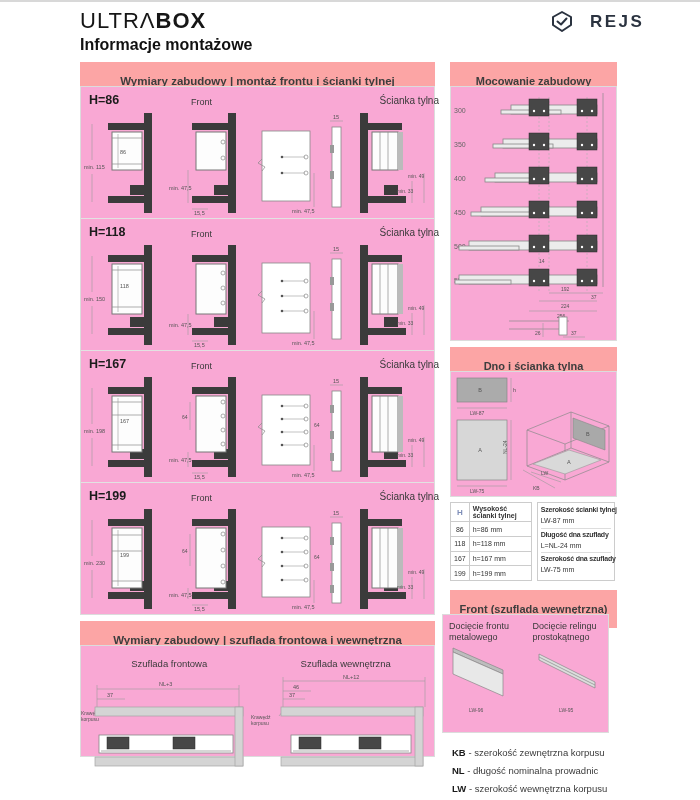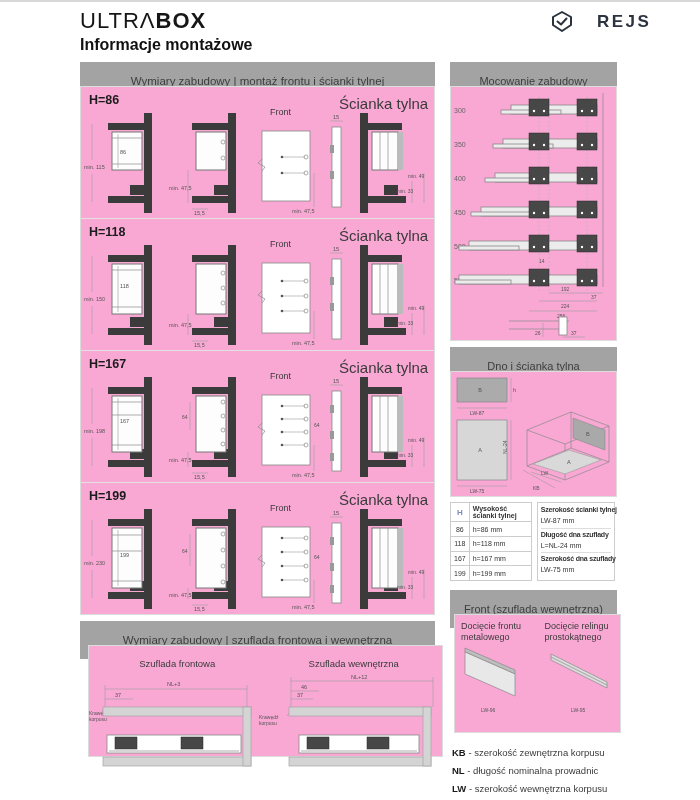--- a/index.html
+++ b/index.html
@@ -1,32 +1,32 @@
 <!DOCTYPE html>
 <html><head>
 <meta charset="utf-8">
 <style>
 *{margin:0;padding:0;box-sizing:border-box}
 html,body{width:700px;height:800px;background:#fff;font-family:"Liberation Sans",sans-serif;color:#222;overflow:hidden}
 body{position:relative;border-top:2px solid #d8d8d8}
 .abs{position:absolute}
-.hdrbar{background:#a3a3a3;color:#3d3d3d;font-weight:normal;font-size:11.5px;display:flex;align-items:center;justify-content:center;height:38px;white-space:nowrap}
+.hdrbar{background:#fca5a5;color:#3d3d3d;font-weight:bold;font-size:11.5px;display:flex;align-items:center;justify-content:center;height:38px;white-space:nowrap}
 .hdrbar.sm{font-size:11px}
 .box{border:1px solid #dcdcdc;background:#f9a8d4}
 .brand{left:80px;top:6px;font-size:22px;letter-spacing:1px;color:#161616}
 .brand .b1{font-weight:normal}
 .brand .b2{font-weight:bold}
-.rejs{left:550px;top:8px;display:flex;align-items:center;gap:23px;color:#2b3340}
+.rejs{left:550px;top:8px;display:flex;align-items:center;gap:16px;color:#2b3340}
 .rejs .rtxt{font-weight:bold;font-size:17px;letter-spacing:2.5px}
 .pagetitle{left:80px;top:34px;font-size:16px;font-weight:bold;color:#111}
 .hrow{position:relative;height:132px;border-bottom:1px solid #e2e2e2}
 .hrow:last-child{border-bottom:none}
 .hlab{position:absolute;left:8px;top:6px;font-weight:bold;font-size:12.5px;color:#1c1c1c}
-.flab{position:absolute;left:110px;top:20px;width:100px;text-align:right;font-size:9px;color:#3a3a3a}
-.blab{position:absolute;left:258px;top:8px;width:100px;text-align:left;font-size:15px;color:#3a3a3a}
+.flab{position:absolute;left:110px;top:10px;width:100px;text-align:left;font-size:9px;color:#3a3a3a}
+.blab{position:absolute;left:258px;top:8px;width:100px;text-align:right;font-size:10px;color:#3a3a3a}
 .rowsvg{position:absolute;left:3px;top:24px}
 .dk{fill:#3b3b3b}
 .pf{fill:#fdfdfd;stroke:#777;stroke-width:1}
 .ln{stroke:#8a8a8a;stroke-width:.7;fill:none}
 .dm{stroke:#9a9a9a;stroke-width:.6;fill:none}
 .dsh{stroke:#b0b0b0;stroke-width:.6;stroke-dasharray:2 2;fill:none}
 .dt{font-size:5.5px;fill:#555}
 .dt3{font-size:5px;fill:#555}
 .lt{font-size:7px;fill:#666}
 .gry{fill:#d4d4d4;stroke:#a4a4a4;stroke-width:.7}
@@ -364,21 +364,21 @@
           <text class="dt3" x="313" y="82">min. 33</text>
         <line class="dm" x1="340" y1="62" x2="340" y2="92"></line>
           <text class="dt3" x="324" y="67">min. 49</text>
       </g>
     </svg>
   </div>
 </div>
 
 <div class="abs hdrbar" style="left:80px;top:619px;width:355px">Wymiary zabudowy | szuflada frontowa i wewnętrzna</div>
 
-<div class="abs box" style="left:88px;top:643px;width:355px;height:112px">
+<div class="abs box" style="left:80px;top:643px;width:355px;height:112px">
   <div style="display:flex;margin-top:12px">
     <div class="ttl2" style="width:50%">Szuflada frontowa</div>
     <div class="ttl2" style="width:50%">Szuflada wewnętrzna</div>
   </div>
   <svg width="351" height="118" viewBox="0 0 351 118" style="margin-top:2px">
     <g>
       <line class="dm" x1="16" y1="18" x2="158" y2="18"></line>
         <line class="dm" x1="16" y1="14" x2="16" y2="36"></line>
         <line class="dm" x1="158" y1="14" x2="158" y2="36"></line>
       <text class="dt" x="78" y="15">NL+3</text>
@@ -584,21 +584,21 @@
     <div class="vl">LW-87 mm</div>
     <div class="lb">Długość dna szuflady</div>
     <div class="vl">L=NL-24 mm</div>
     <div class="lb">Szerokość dna szuflady</div>
     <div class="vl last">LW-75 mm</div>
   </div>
 </div>
 
 <div class="abs hdrbar sm" style="left:450px;top:588px;width:167px;font-size:11px">Front (szuflada wewnętrzna)</div>
 
-<div class="abs box" style="left:454px;top:612px;width:167px;height:119px">
+<div class="abs box" style="left:442px;top:612px;width:167px;height:119px">
   <div style="display:flex;gap:12px;padding:6px 4px 0 6px">
     <div class="cutttl">Docięcie frontu metalowego</div>
     <div class="cutttl">Docięcie relingu prostokątnego</div>
   </div>
   <svg width="165" height="72" viewBox="0 0 165 72">
     <g>
       <path d="M10 4 L60 26 L60 30 L10 8 Z" fill="#bdbdbd" stroke="#888" stroke-width=".7"></path>
       <path d="M10 8 L60 30 L60 52 L10 30 Z" fill="#e8e8e8" stroke="#888" stroke-width=".7"></path>
       <text class="dt3" x="26" y="68">LW-96</text>
     </g>

